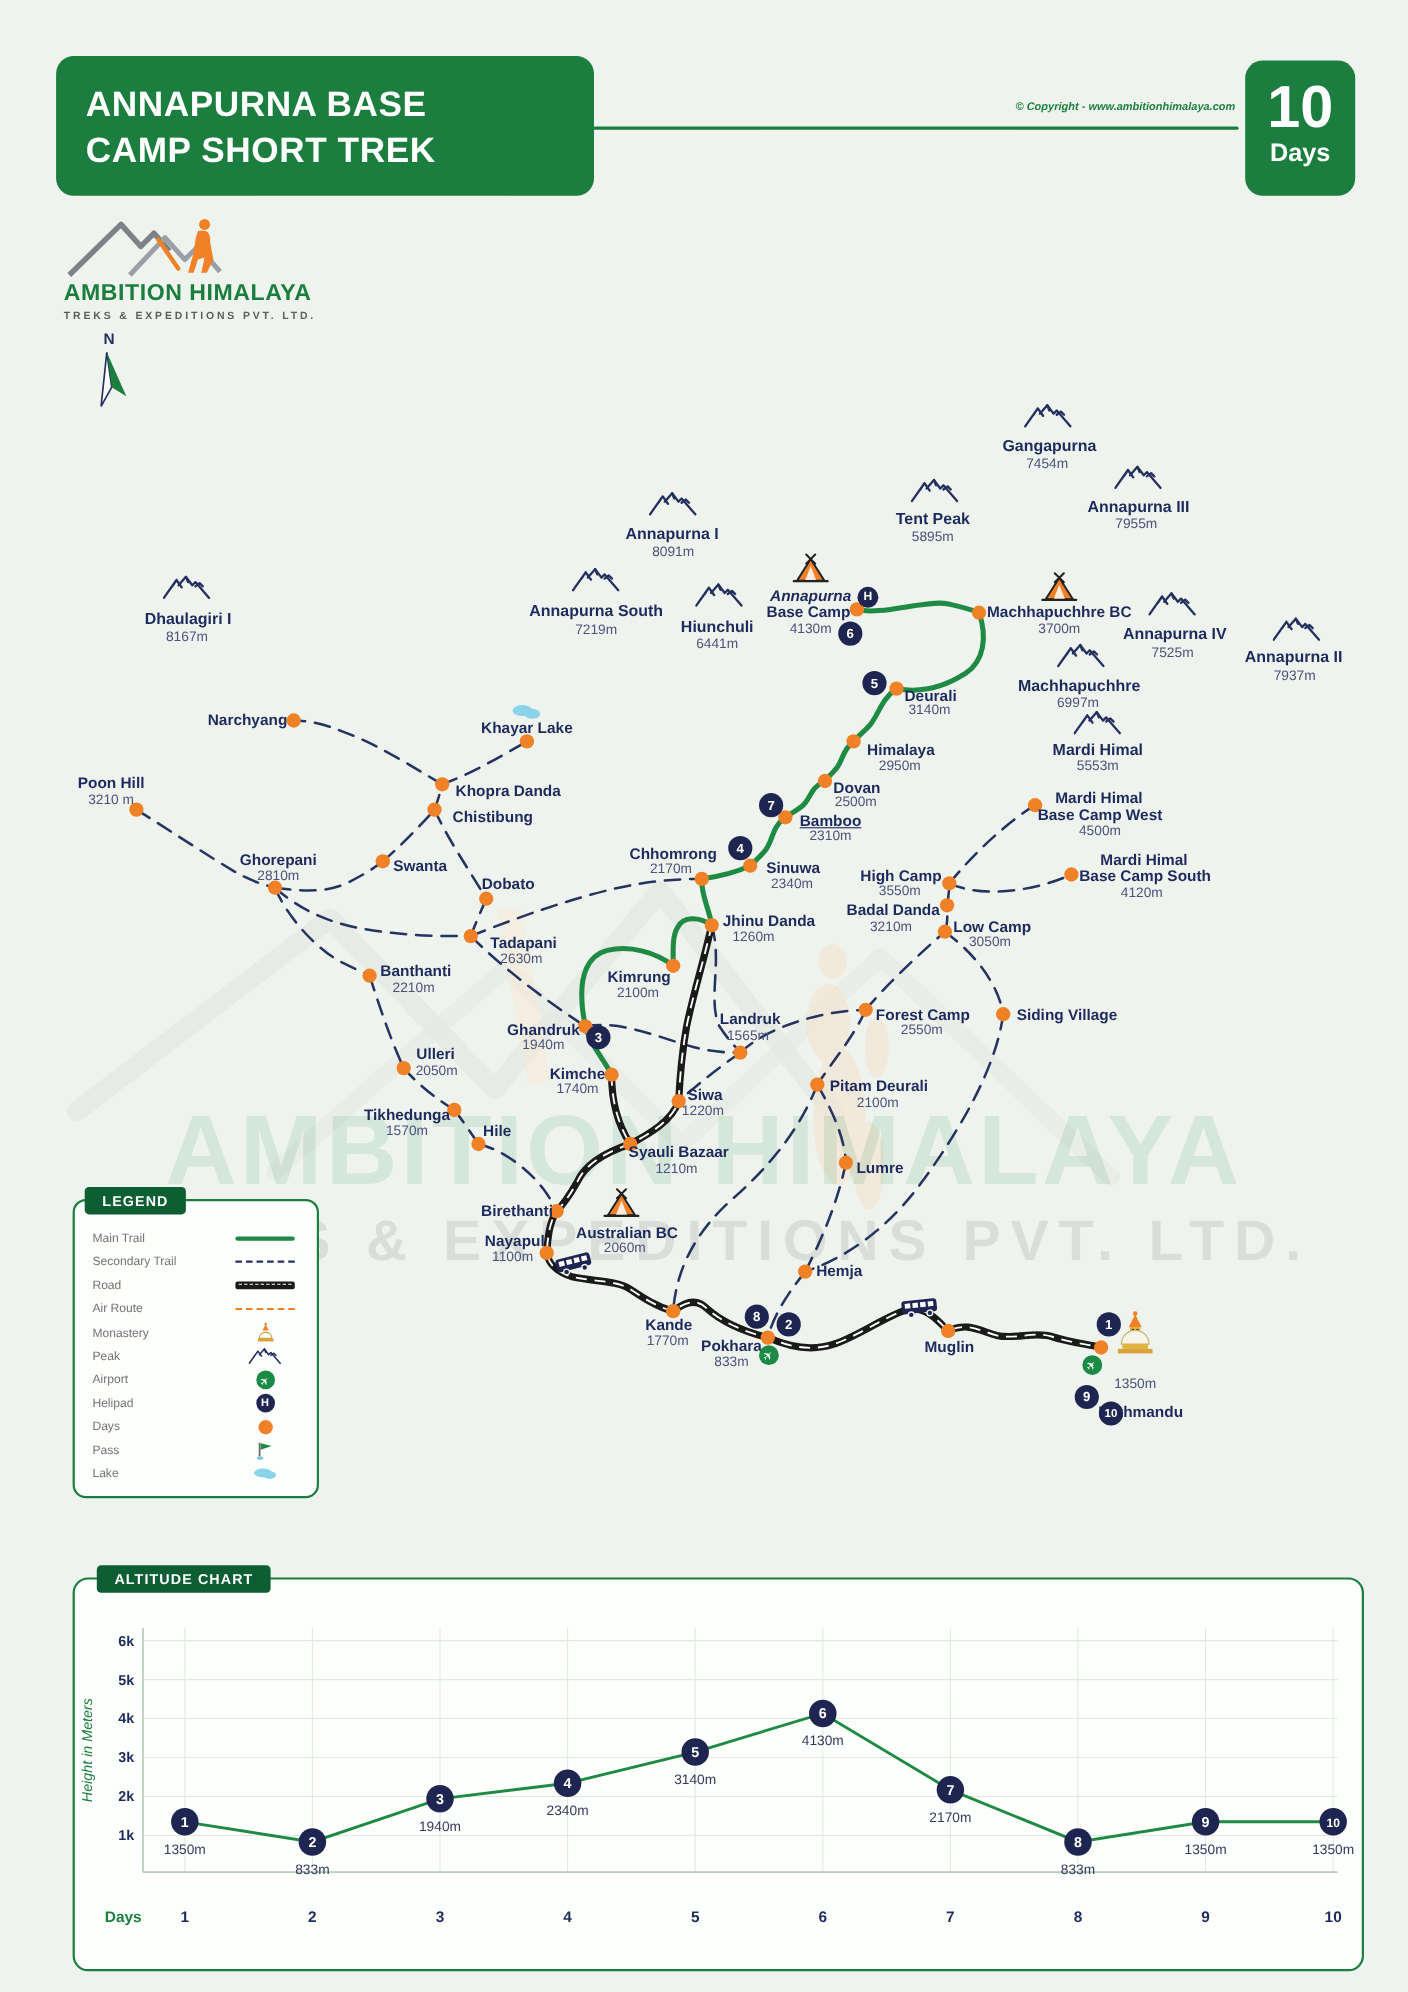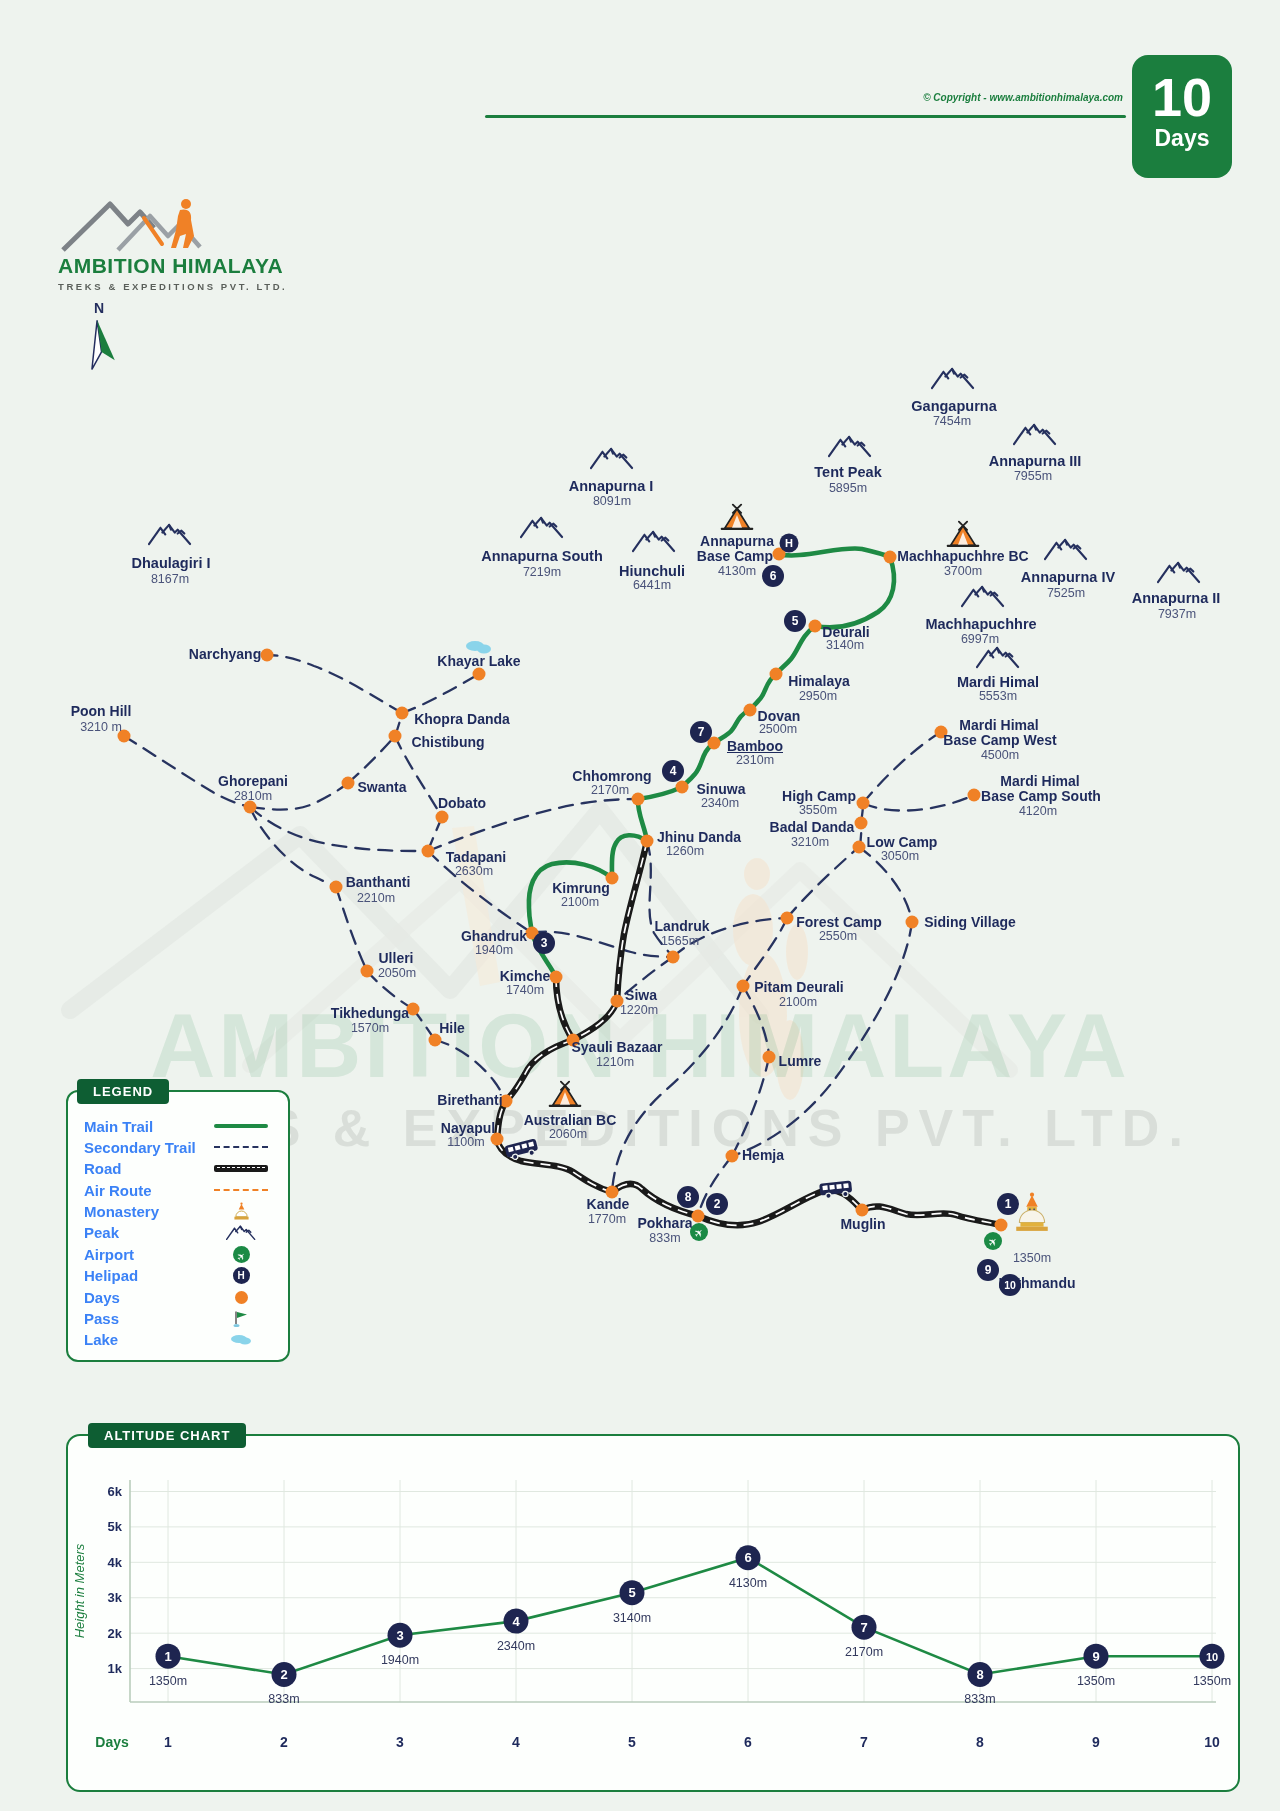--- a/index.html
+++ b/index.html
@@ -46,21 +46,21 @@
                  text-align:center;transform:translate(-50%,-50%);}
   .airport-badge span{display:inline-block;font-size:11px;line-height:18px;transform:rotate(-45deg);}
   .icon-abs{position:absolute;transform:translate(-50%,-50%);}
   
   .legend{position:absolute;left:66px;top:1090px;width:224px;height:272px;background:#fdfffd;border:2px solid #1b7e3e;
           border-radius:12px;z-index:5;box-sizing:border-box;padding:26px 16px 12px 16px;}
   .legend-title{position:absolute;left:9px;top:-13px;background:#0e5e33;color:#fff;font-size:13px;font-weight:bold;
                 letter-spacing:1px;padding:5px 16px;border-radius:4px;}
   .legend-rows{display:flex;flex-direction:column;justify-content:space-between;height:100%;}
   .legend-row{display:flex;align-items:center;height:16px;}
-  .legend-label{flex:1;font-size:15px;font-weight:700;color:#3b82f6;}
+  .legend-label{flex:1;font-size:11px;font-weight:400;color:#737373;}
   .legend-ico{width:62px;display:flex;justify-content:center;align-items:center;}
   
   .chart-box{position:absolute;left:66px;top:1434px;width:1174px;height:358px;background:#fdfffd;border:2px solid #1b7e3e;
              border-radius:14px;z-index:5;box-sizing:border-box;}
   .chart-title{position:absolute;left:20px;top:-13px;background:#0e5e33;color:#fff;font-size:13px;font-weight:bold;
                letter-spacing:1px;padding:5px 16px;border-radius:4px;}
   #chart-svg{position:absolute;left:0;top:0;}
 </style>
 </head>
 <body>
@@ -144,20 +144,24 @@
       <path d="M612,878 C597,866 573,859 552,864 C533,869 528,889 529,908 C529,919 531,925 532,933"></path>
       <path d="M532,933 C536,949 549,963 556,977"></path>
     </g>
 
     <g fill="#8ad4ea">
       <ellipse cx="475" cy="646" rx="9" ry="5"></ellipse>
       <ellipse cx="484" cy="649" rx="7" ry="4.5"></ellipse>
     </g>
   </svg>
 
+  <div class="title-card">
+    <div class="title-line">ANNAPURNA BASE</div>
+    <div class="title-line">CAMP SHORT TREK</div>
+  </div>
   <div class="copyright">© Copyright - www.ambitionhimalaya.com</div>
   <div class="header-rule"></div>
   <div class="days-badge">
     <div class="days-num">10</div>
     <div class="days-word">Days</div>
   </div>
 
   <div class="logo">
     <svg width="210" height="62" viewBox="0 0 210 62">
       <path d="M5,58 L52,12 L70,32 L82,20 L96,36" fill="none" stroke="#7d8287" stroke-width="5" stroke-linejoin="round"></path>
@@ -245,21 +249,21 @@
       <div class="dot" style="left: 815px; top: 626px;"></div>
       <div class="pname" style="left: 846px; top: 632px;">Deurali</div>
       <div class="pelev" style="left: 845px; top: 645px;">3140m</div>
       <div class="dot" style="left: 779px; top: 554px;"></div>
       <div class="icon-abs" style="left: 737px; top: 519px;"><svg width="33" height="29" viewBox="0 0 32 28">
   <path d="M12,2 L20,10 M20,2 L12,10" stroke="#222" stroke-width="1.8" stroke-linecap="round"></path>
   <path d="M16,6 L4,25 L28,25 Z" fill="#f08126" stroke="#222" stroke-width="1.7" stroke-linejoin="round"></path>
   <path d="M16,12 L11,25 L21,25 Z" fill="#fff" opacity="0.85"></path>
   <path d="M1,25.5 H31" stroke="#222" stroke-width="2" stroke-linecap="round"></path>
         </svg></div>
-      <div class="pname" style="left: 737px; top: 541px;">Annapurna</div>
+      <div class="pname" style="left: 737px; top: 541px; font-style: italic;">Annapurna</div>
       <div class="pname" style="left: 735px; top: 555.5px;">Base Camp</div>
       <div class="pelev" style="left: 737px; top: 571px;">4130m</div>
       <div class="dot" style="left: 890px; top: 557px;"></div>
       <div class="icon-abs" style="left: 963px; top: 536px;"><svg width="33" height="29" viewBox="0 0 32 28">
   <path d="M12,2 L20,10 M20,2 L12,10" stroke="#222" stroke-width="1.8" stroke-linecap="round"></path>
   <path d="M16,6 L4,25 L28,25 Z" fill="#f08126" stroke="#222" stroke-width="1.7" stroke-linejoin="round"></path>
   <path d="M16,12 L11,25 L21,25 Z" fill="#fff" opacity="0.85"></path>
   <path d="M1,25.5 H31" stroke="#222" stroke-width="2" stroke-linecap="round"></path>
         </svg></div>
       <div class="pname" style="left: 963px; top: 556px;">Machhapuchhre BC</div>

